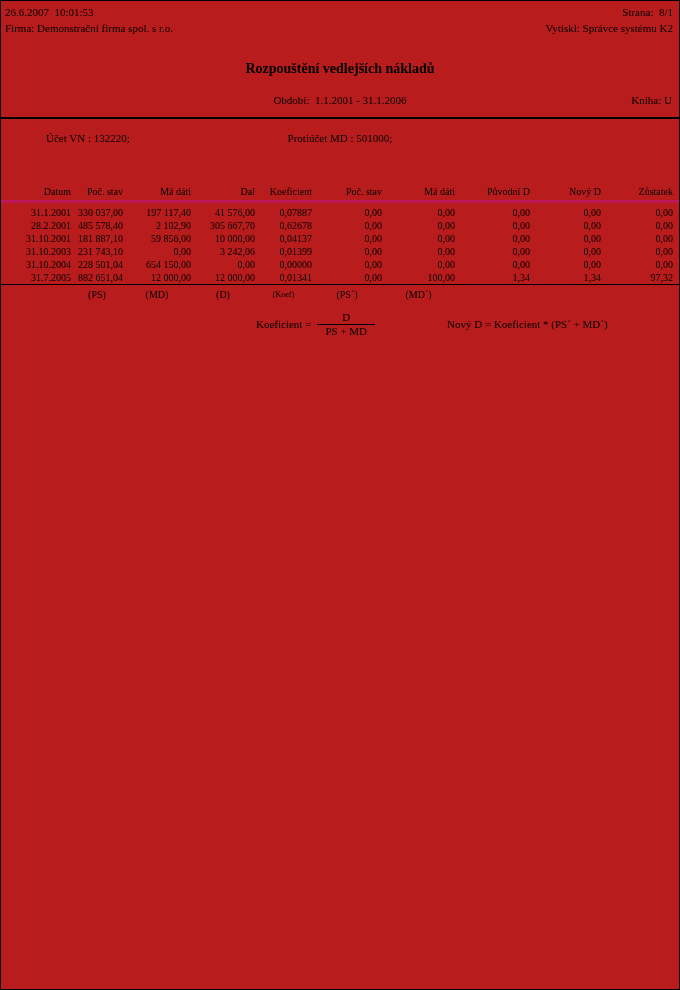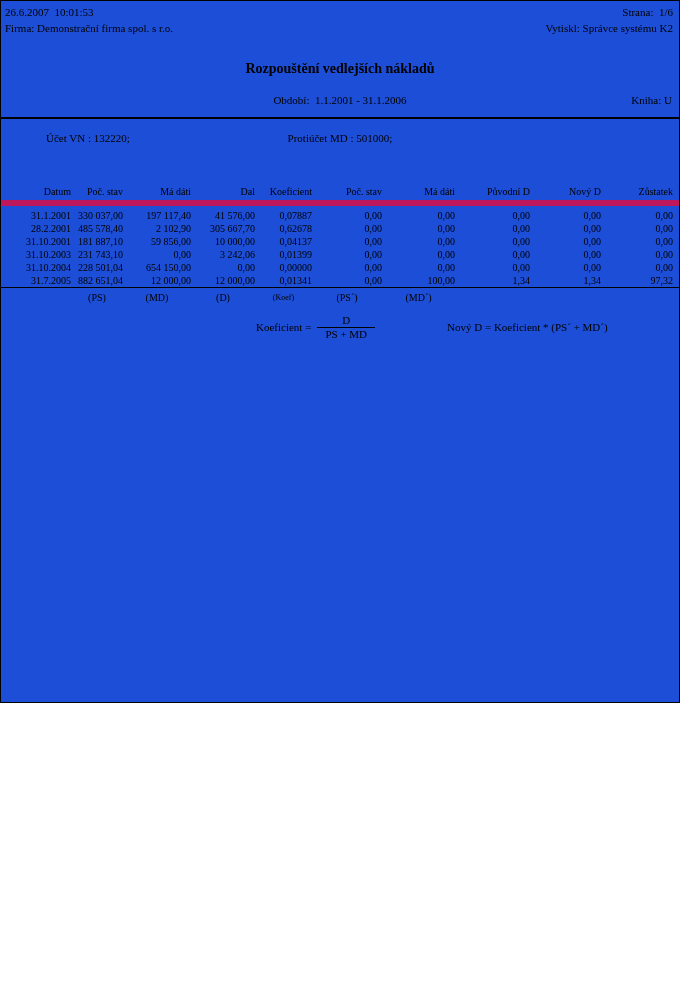--- a/index.html
+++ b/index.html
@@ -3,25 +3,25 @@
 <meta charset="utf-8">
 <style>
   * { box-sizing: border-box; }
   html, body { margin: 0; padding: 0; background: #fff; }
   body {
     width: 680px; height: 990px;
     font-family: "Liberation Serif", "DejaVu Serif", serif;
     color: #000;
   }
   .page {
-    width: 680px; height: 703px;
+    width: 680px; height: 990px;
     border: 1px solid #000;
     position: relative;
     overflow: hidden;
-    background: #1d4ed8;
+    background: #b91c1c;
   }
   .hdr-row {
     display: flex; justify-content: space-between;
     font-size: 11px; line-height: 16px;
     padding: 0 6px 0 4px;
   }
   .hdr-row.first { padding-top: 3px; }
   .hdr-row span, .sub-row span { white-space: pre; }
   .title {
     text-align: center;
@@ -41,21 +41,21 @@
   .accounts-row > span:nth-child(1) { padding-left: 45px; }
   .accounts-row > span:nth-child(2) { text-align: center; }
   .accounts-row > span:nth-child(3) { padding-left: 42px; }
   table.report {
     width: 100%; border-collapse: collapse;
     margin-top: 40px; font-size: 10px;
     table-layout: fixed;
   }
   table.report th {
     font-weight: normal; text-align: right;
-    border-bottom: 6px solid #be185d;
+    border-bottom: 3px solid #be185d;
     padding: 0 0 2px 0; line-height: 13px;
     overflow: hidden; white-space: nowrap;
   }
   table.report td {
     text-align: right; line-height: 13px; padding: 0;
     overflow: hidden; white-space: nowrap;
   }
   table.report th:last-child, table.report tbody td:last-child { padding-right: 6px; }
   table.report tbody tr:first-child td { padding-top: 3px; }
   table.report tbody tr:last-child td { }
@@ -78,21 +78,21 @@
   .fraction .den { display: block; border-top: 1px solid #000; padding: 0 8px; }
   .newd { margin-left: 72px; white-space: pre; }
 </style>
 </head>
 <body>
 
 <div class="page">
 
   <div class="hdr-row first">
     <span>26.6.2007  10:01:53</span>
-    <span>Strana:  1/6</span>
+    <span>Strana:  8/1</span>
   </div>
   <div class="hdr-row">
     <span>Firma: Demonstrační firma spol. s r.o.</span>
     <span>Vytiskl: Správce systému K2</span>
   </div>
 
   <h1 class="title">Rozpouštění vedlejších nákladů</h1>
 
   <div class="sub-row">
     <span>Období:  1.1.2001 - 31.1.2006</span>

